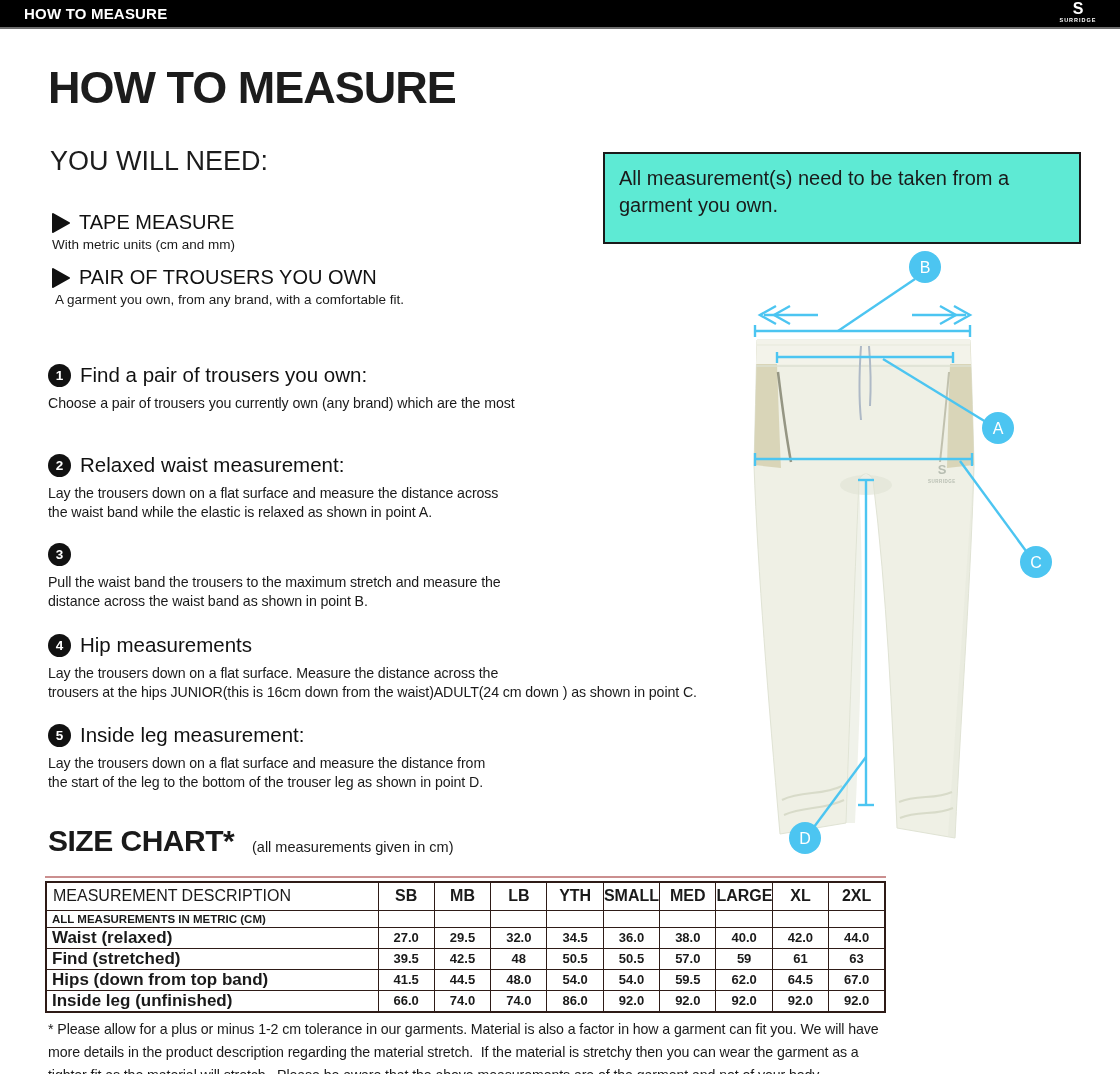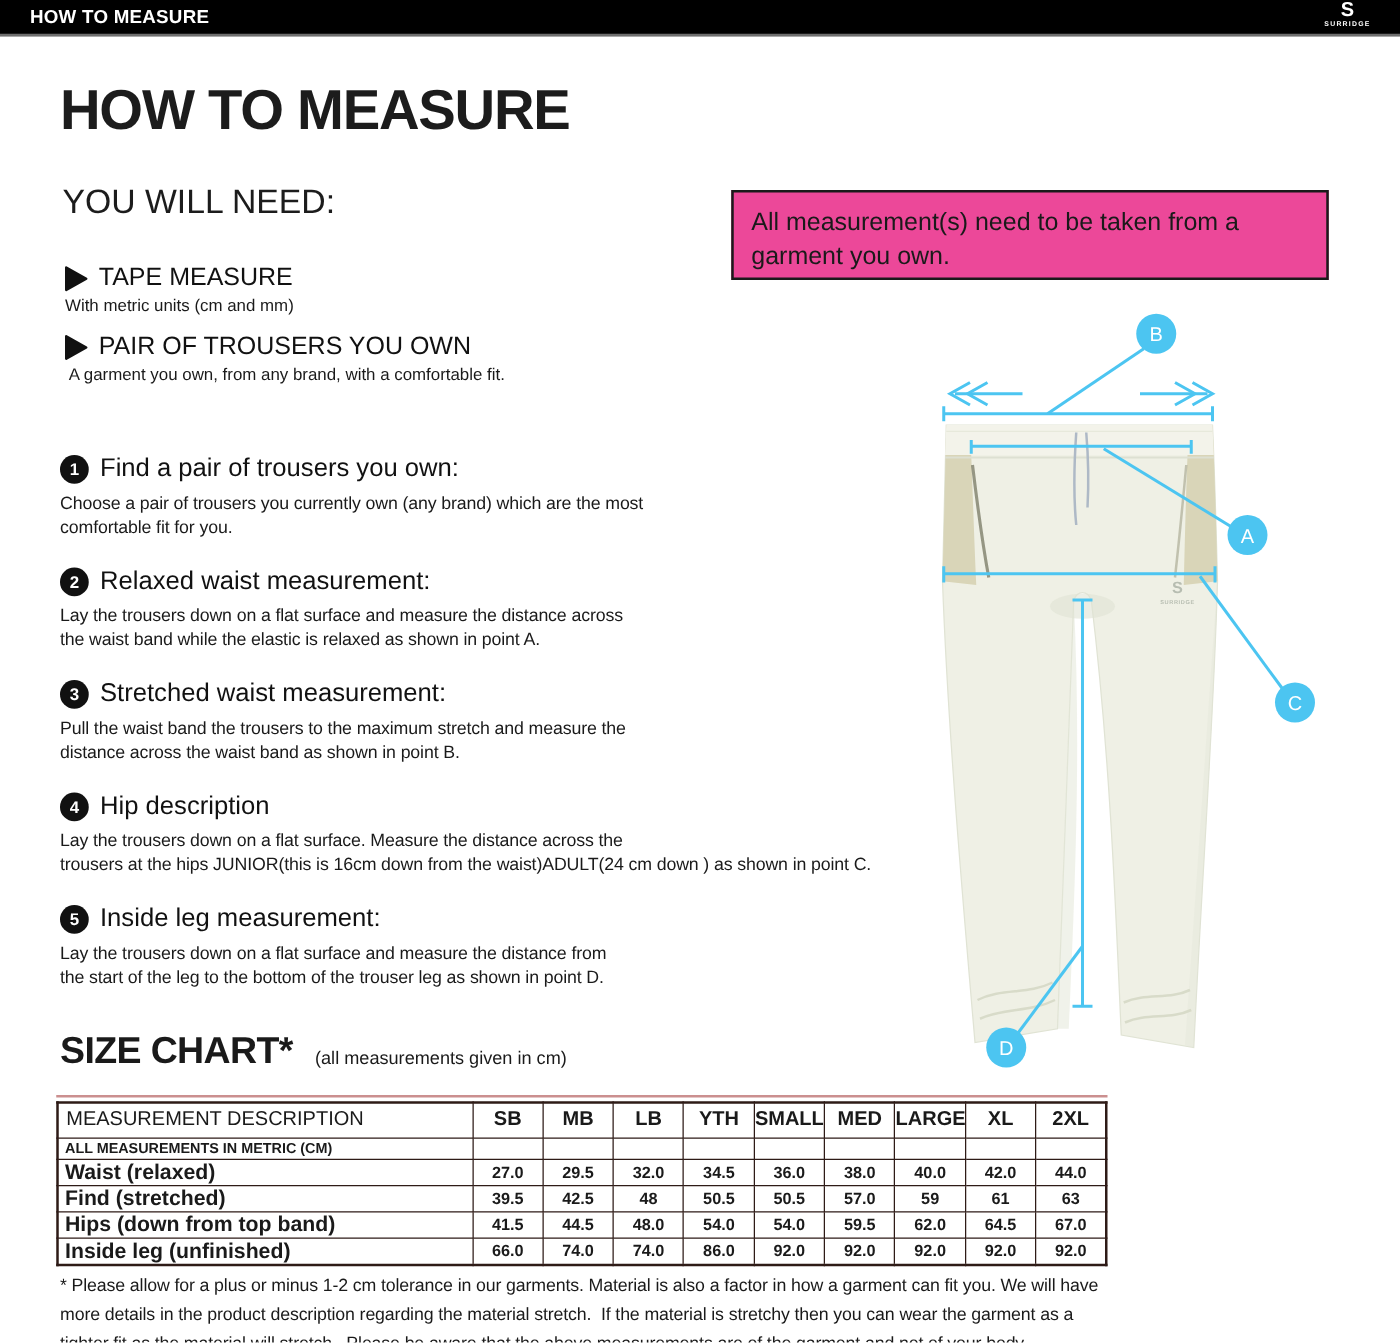--- a/index.html
+++ b/index.html
@@ -30,22 +30,22 @@
   
   .step { left:48px; }
   .step-head { display:flex; align-items:center; gap:9px; }
   .badge { width:23px; height:23px; border-radius:50%; background:#111; color:#fff;
            font-size:13.5px; font-weight:700; text-align:center; line-height:23px; flex:0 0 auto; }
   .step-title { font-size:20.5px; font-weight:400; color:#111; }
   .step-body { margin-top:7px; font-size:14.2px; line-height:18.5px; letter-spacing:-.1px; }
   .pre-line { display:block; white-space:pre; }
 
   
-  .note-box { left:585px; top:152px; width:478px; height:72px; border:2px solid #1a1a1a;
-              padding:11px 14px; font-size:20px; line-height:27px; background:#ec4899; }
+  .note-box { left:603px; top:152px; width:478px; height:92px; border:2px solid #1a1a1a;
+              padding:11px 14px; font-size:20px; line-height:27px; background:#5eead4; }
 
   
   .diagram { left:690px; top:240px; width:430px; height:640px; }
 
   
   .h3 { left:48px; top:824px; font-size:30px; font-weight:700; letter-spacing:-.5px; }
   .chart-sub { left:252px; top:839px; font-size:14.5px; font-weight:400; }
   .pink-rule { left:45px; top:876px; width:841px; height:2px; background:#cb8f8f; }
 
   table.size { left:45px; top:881px; width:841px; border-collapse:collapse; table-layout:fixed;
@@ -96,50 +96,48 @@
   <div class="need-desc" style="margin-top:3px; margin-left:5px;">A garment you own, from any brand, with a comfortable fit.</div>
 </div>
 
 <div class="abs step" style="top:363px;">
   <div class="step-head">
     <span class="badge">1</span>
     <span class="step-title">Find a pair of trousers you own:</span>
   </div>
   <div class="step-body">
     <span class="pre-line">Choose a pair of trousers you currently own (any brand) which are the most</span>
-    <span class="pre-line">comfortable fit for you.</span>
   </div>
 </div>
 
 <div class="abs step" style="top:453px;">
   <div class="step-head">
     <span class="badge">2</span>
     <span class="step-title">Relaxed waist measurement:</span>
   </div>
   <div class="step-body">
     <span class="pre-line">Lay the trousers down on a flat surface and measure the distance across</span>
     <span class="pre-line">the waist band while the elastic is relaxed as shown in point A.</span>
   </div>
 </div>
 
 <div class="abs step" style="top:543px;">
   <div class="step-head">
     <span class="badge">3</span>
-    <span class="step-title">Stretched waist measurement:</span>
   </div>
   <div class="step-body">
     <span class="pre-line">Pull the waist band the trousers to the maximum stretch and measure the</span>
     <span class="pre-line">distance across the waist band as shown in point B.</span>
   </div>
 </div>
 
 <div class="abs step" style="top:633px;">
   <div class="step-head">
     <span class="badge">4</span>
-    <span class="step-title">Hip description</span>
+    <span class="step-title">Hip measurements</span>
   </div>
   <div class="step-body">
     <span class="pre-line">Lay the trousers down on a flat surface. Measure the distance across the</span>
     <span class="pre-line">trousers at the hips JUNIOR(this is 16cm down from the waist)ADULT(24 cm down ) as shown in point C.</span>
   </div>
 </div>
 
 <div class="abs step" style="top:723px;">
   <div class="step-head">
     <span class="badge">5</span>

